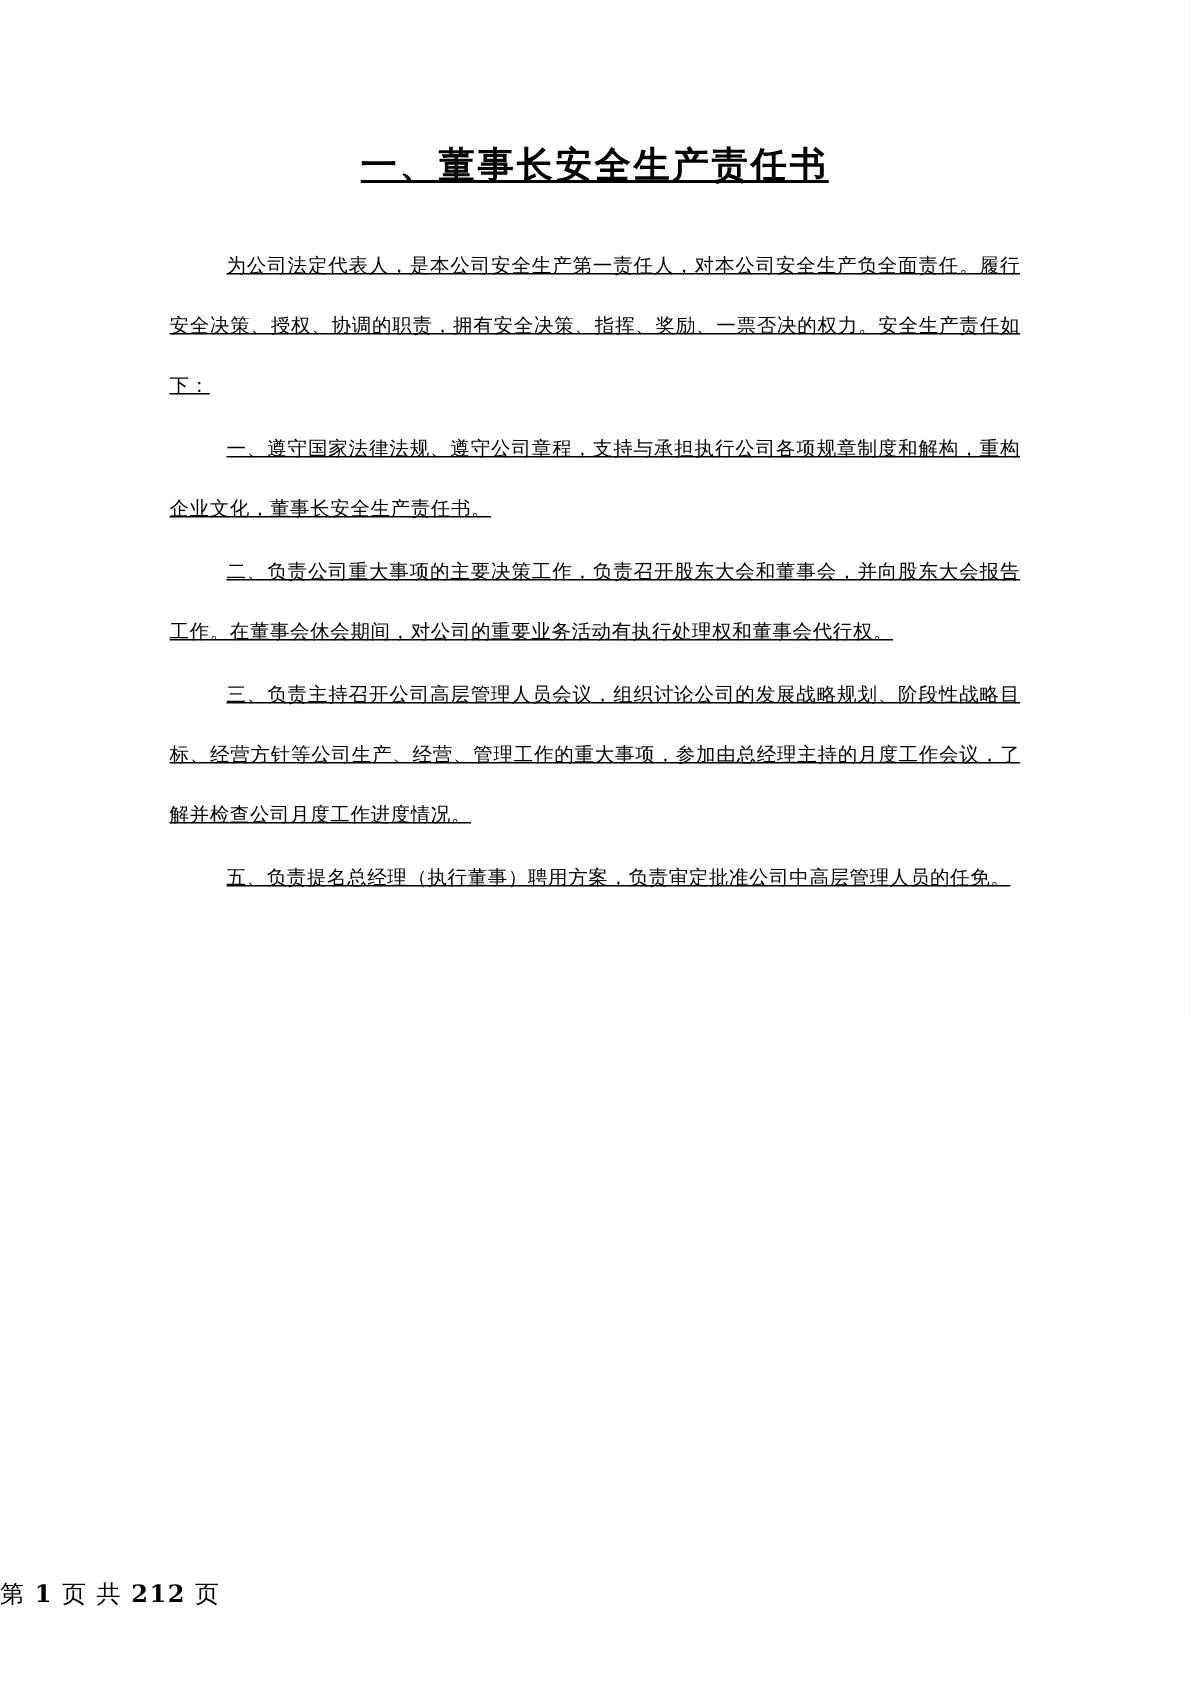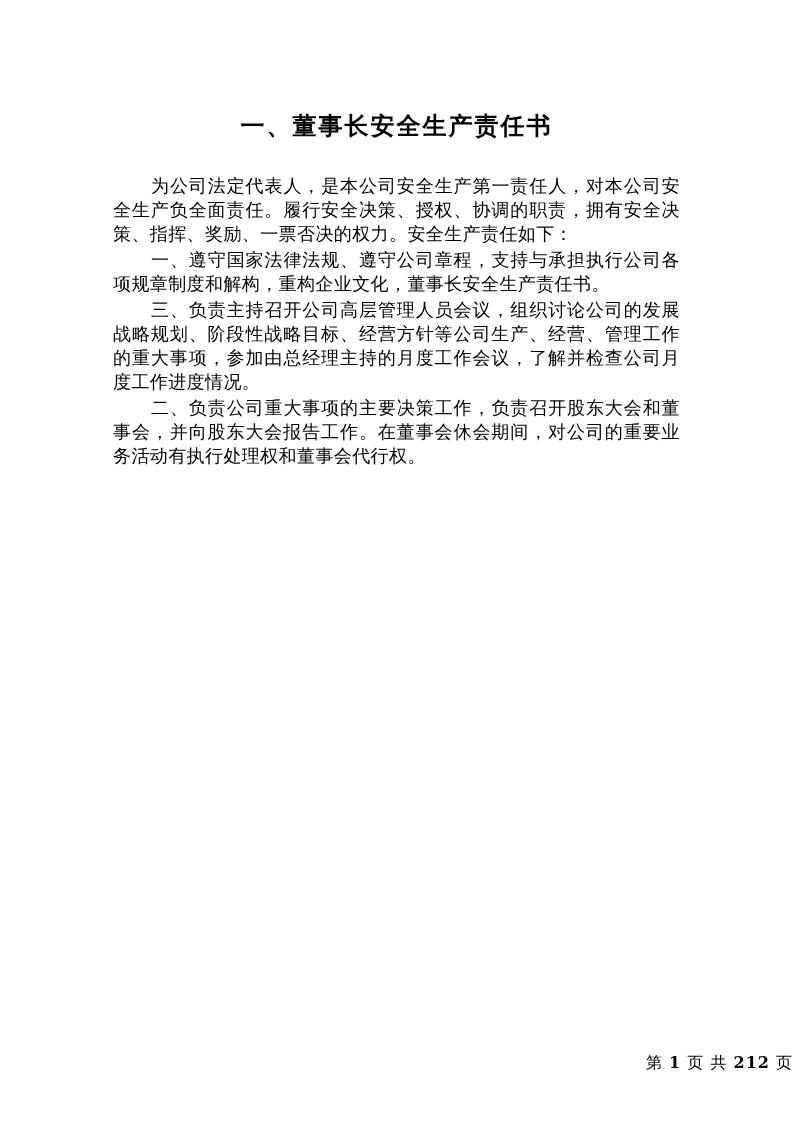--- a/index.html
+++ b/index.html
@@ -14,63 +14,65 @@
     position: relative;
     margin: 0 auto;
     box-sizing: border-box;
     font-family: "DejaVu Serif", "Liberation Serif", serif;
     color: #000000;
     overflow: hidden;
   }
   .content {
     position: absolute;
     left: 113px;
-    top: 108px;
+    top: 92px;
     width: 567px;
+    text-decoration: underline;
   }
   .doc-title {
     text-align: center;
     font-size: 24px;
     font-weight: bold;
     letter-spacing: 2px;
     margin: 0 0 30px 0;
     line-height: 1.5;
   }
   .para {
-    font-size: 18px;
-    line-height: 24px;
+    font-size: 13px;
+    line-height: 40px;
     text-indent: 38px;
     margin: 0 0 2px 0;
     text-align: justify;
     letter-spacing: 0.4px;
   }
   .footer {
     position: absolute;
     left: 0;
     right: 0;
     bottom: 48px;
-    text-align: right;
+    text-align: left;
     font-size: 16px;
     font-family: "DejaVu Serif", "Liberation Serif", serif;
     letter-spacing: 1px;
   }
   .footer .pg-num {
     font-weight: bold;
   }
 </style>
 </head>
 <body>
 
 <div class="page">
   <div class="content">
     <h1 class="doc-title">一、董事长安全生产责任书</h1>
     <p class="para">为公司法定代表人，是本公司安全生产第一责任人，对本公司安全生产负全面责任。履行安全决策、授权、协调的职责，拥有安全决策、指挥、奖励、一票否决的权力。安全生产责任如下：</p>
     <p class="para">一、遵守国家法律法规、遵守公司章程，支持与承担执行公司各项规章制度和解构，重构企业文化，董事长安全生产责任书。</p>
+    <p class="para">二、负责公司重大事项的主要决策工作，负责召开股东大会和董事会，并向股东大会报告工作。在董事会休会期间，对公司的重要业务活动有执行处理权和董事会代行权。</p>
     <p class="para">三、负责主持召开公司高层管理人员会议，组织讨论公司的发展战略规划、阶段性战略目标、经营方针等公司生产、经营、管理工作的重大事项，参加由总经理主持的月度工作会议，了解并检查公司月度工作进度情况。</p>
-    <p class="para">二、负责公司重大事项的主要决策工作，负责召开股东大会和董事会，并向股东大会报告工作。在董事会休会期间，对公司的重要业务活动有执行处理权和董事会代行权。</p>
+    <p class="para">五、负责提名总经理（执行董事）聘用方案，负责审定批准公司中高层管理人员的任免。</p>
   </div>
 
   <div class="footer">
     <span>第</span>
     <span class="pg-num">1</span>
     <span>页 共</span>
     <span class="pg-num">212</span>
     <span>页</span>
   </div>
 </div>

